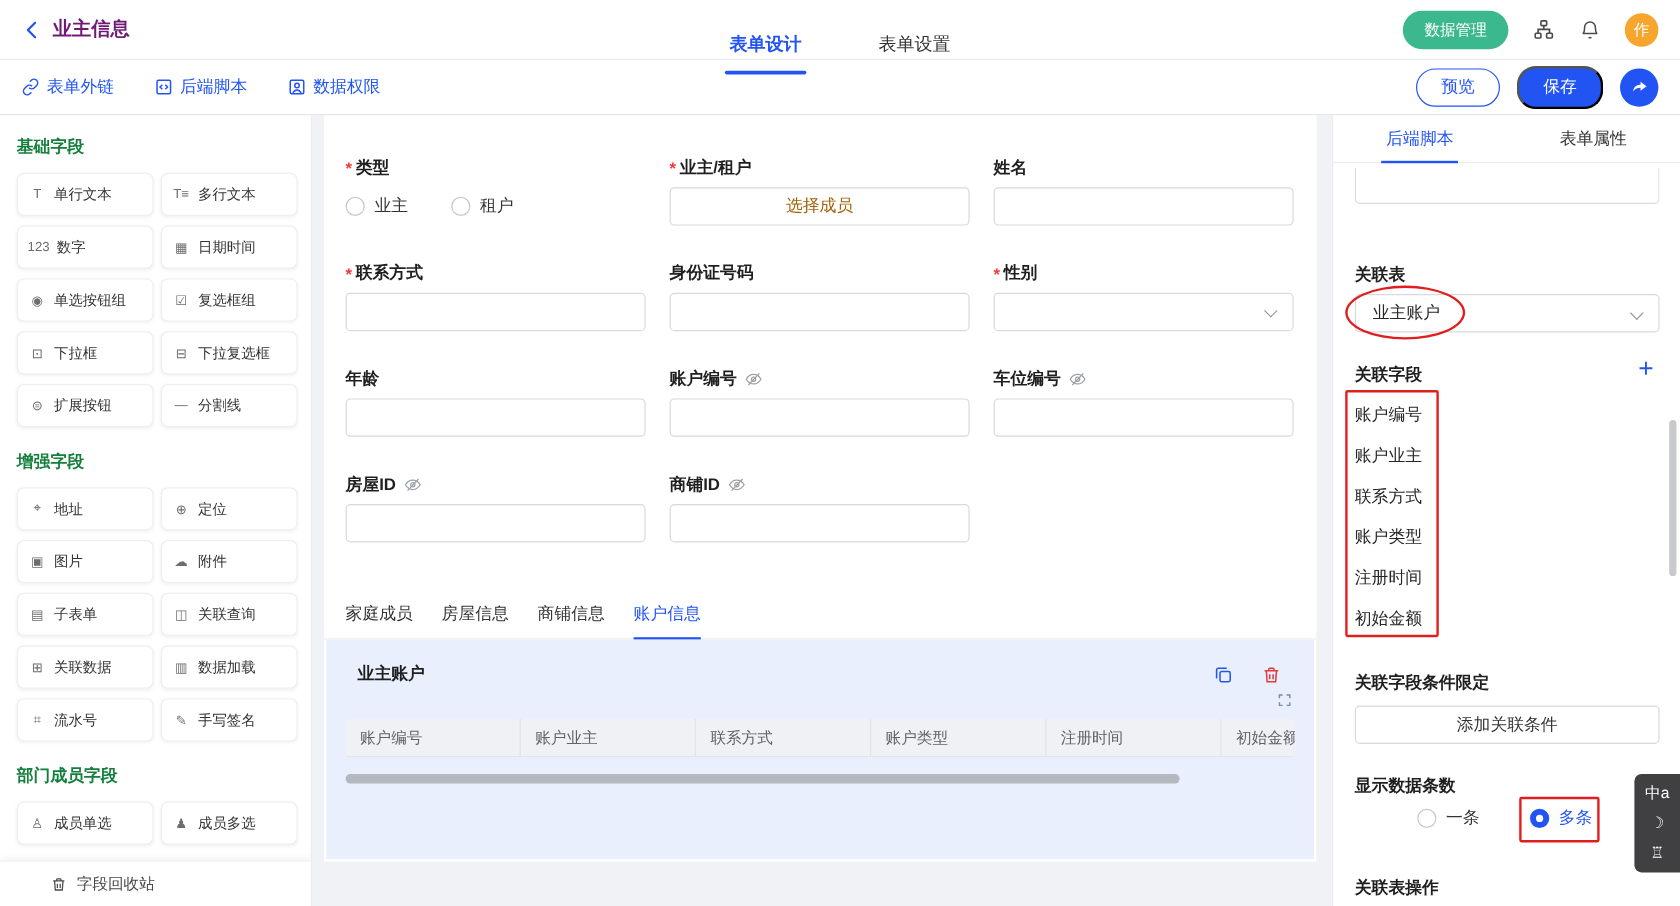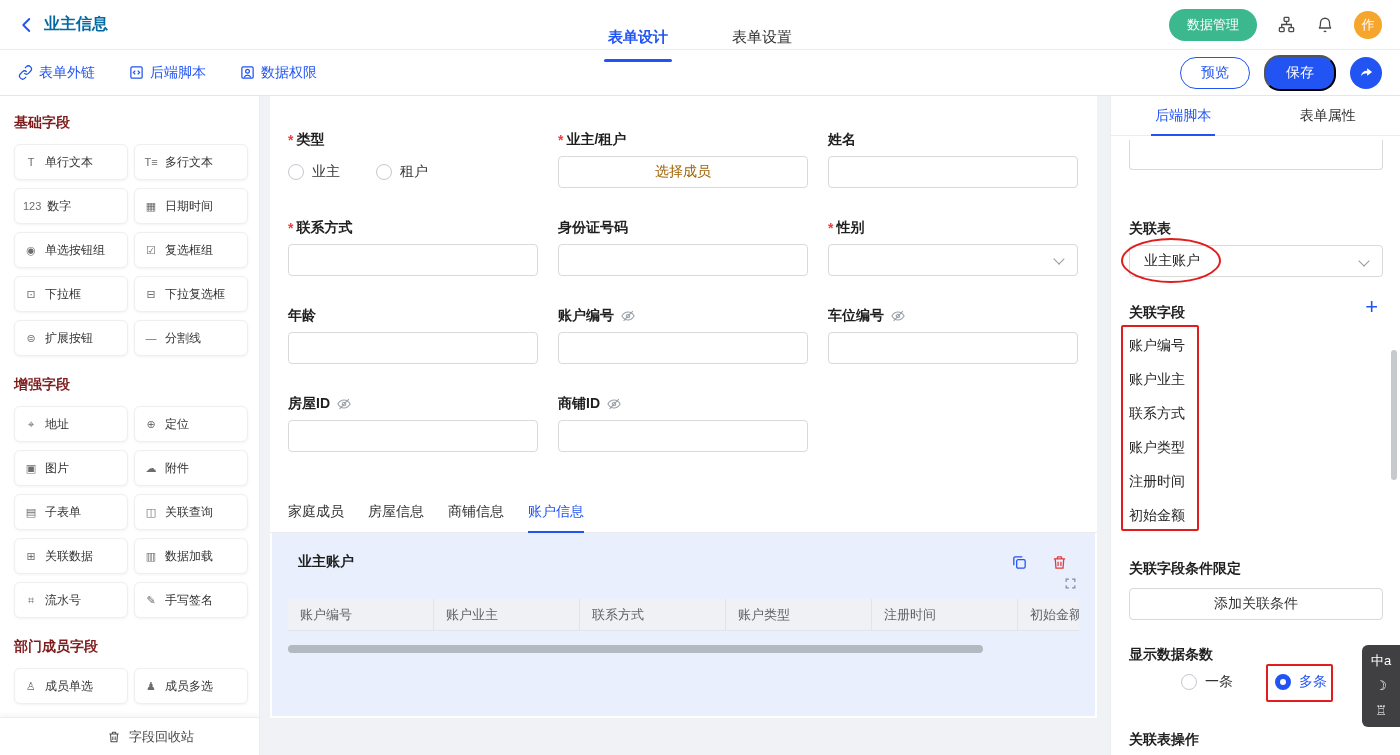--- a/index.html
+++ b/index.html
@@ -2,47 +2,47 @@
 <html lang="zh"><head>
 <meta charset="utf-8">
 <style>
   *{margin:0;padding:0;box-sizing:border-box;}
   body{font-family:"Liberation Sans","DejaVu Sans",sans-serif;background:#dfe1e5;}
   .app{position:relative;width:1400px;height:755px;background:#f0f2f5;overflow:hidden;color:#262626;font-size:14px;}
 
   
   .header{position:absolute;top:0;left:0;width:100%;height:50px;background:#fff;border-bottom:1px solid #ececec;display:flex;align-items:center;z-index:6;}
   .back{display:flex;align-items:center;gap:8px;padding-left:18px;cursor:pointer;}
-  .page-title{font-weight:700;font-size:16px;color:#0369a1;}
+  .page-title{font-weight:700;font-size:16px;color:#701a75;}
   .header-tabs{position:absolute;left:50%;transform:translateX(-50%);top:12px;height:50px;display:flex;gap:56px;}
   .h-tab{position:relative;display:flex;align-items:center;font-size:15px;color:#333;cursor:pointer;padding:0 4px;}
   .h-tab.active{color:#2254f4;font-weight:700;}
   .h-tab.active::after{content:"";position:absolute;left:0;right:0;bottom:0;height:3px;background:#2254f4;border-radius:2px;}
   .header-right{position:absolute;right:18px;display:flex;align-items:center;gap:20px;}
   .btn-green{background:#3cb88e;color:#fff;font-size:13px;padding:7px 18px;border-radius:16px;cursor:pointer;white-space:nowrap;}
   .h-ico{display:flex;align-items:center;cursor:pointer;}
   .avatar{width:28px;height:28px;border-radius:50%;background:#f6a52d;color:#fff;display:flex;align-items:center;justify-content:center;font-size:13px;cursor:pointer;}
 
   
   .toolbar{position:absolute;top:50px;left:0;width:100%;height:46px;background:#fff;border-bottom:1px solid #e6e6e6;display:flex;align-items:center;padding:0 18px;z-index:5;}
   .tb-link{display:flex;align-items:center;gap:6px;color:#2254f4;font-size:14px;margin-right:34px;cursor:pointer;}
   .toolbar-right{margin-left:auto;display:flex;align-items:center;gap:14px;}
   .btn-preview{border:1px solid #2254f4;color:#2254f4;border-radius:16px;padding:6px 20px;font-size:14px;background:#fff;cursor:pointer;}
   .btn-save{background:#2254f4;color:#fff;border-radius:16px;padding:7px 20px;font-size:14px;cursor:pointer;}
   .btn-share{width:32px;height:32px;border-radius:50%;background:#2254f4;display:flex;align-items:center;justify-content:center;cursor:pointer;}
 
   
   .sidebar{position:absolute;top:96px;left:0;width:260px;height:659px;background:#fff;border-right:1px solid #ececec;overflow:hidden;}
   .sb-content{padding:18px 14px 0 14px;}
-  .sb-title{font-size:14px;font-weight:700;color:#7f1d1d;margin-bottom:12px;}
+  .sb-title{font-size:14px;font-weight:700;color:#15803d;margin-bottom:12px;}
   .sb-grid{display:grid;grid-template-columns:114px 114px;gap:8px 6px;margin-bottom:20px;}
   .sb-item{height:36px;border:1px solid #efefef;border-radius:6px;background:#fff;box-shadow:0 1px 3px rgba(0,0,0,0.05);display:flex;align-items:center;padding:0 8px;gap:6px;cursor:pointer;overflow:hidden;}
   .sb-ico{color:#6d6d6d;font-size:11px;min-width:16px;text-align:center;flex:none;}
   .sb-lbl{font-size:12px;color:#333;white-space:nowrap;}
-  .recycle{position:absolute;bottom:0;left:0;width:100%;height:38px;border-top:1px solid #eee;background:#fff;display:flex;align-items:center;gap:8px;padding-left:42px;color:#4a4a4a;font-size:13px;box-shadow:0 -2px 6px rgba(0,0,0,0.05);cursor:pointer;justify-content:center;}
+  .recycle{position:absolute;bottom:0;left:0;width:100%;height:38px;border-top:1px solid #eee;background:#fff;display:flex;align-items:center;gap:8px;padding-left:42px;color:#4a4a4a;font-size:13px;box-shadow:0 -2px 6px rgba(0,0,0,0.05);cursor:pointer;}
 
   
   .canvas{position:absolute;top:96px;left:260px;width:850px;height:659px;}
   .card{position:absolute;top:0;left:10px;width:827px;height:622px;background:#fff;}
   .form-grid{position:absolute;top:34px;left:18px;width:790px;display:grid;grid-template-columns:250px 250px 250px;column-gap:20px;row-gap:30px;}
   .f-label{display:flex;align-items:center;gap:3px;font-size:14px;font-weight:700;color:#1f1f1f;height:20px;margin-bottom:6px;}
   .req{color:#f23c3c;font-weight:700;}
   .f-input{height:32px;border:1px solid #d9d9d9;border-radius:4px;background:#fff;position:relative;display:flex;align-items:center;justify-content:center;cursor:text;}
   .ph{color:#a16207;font-size:14px;}
   .f-select{cursor:pointer;}

